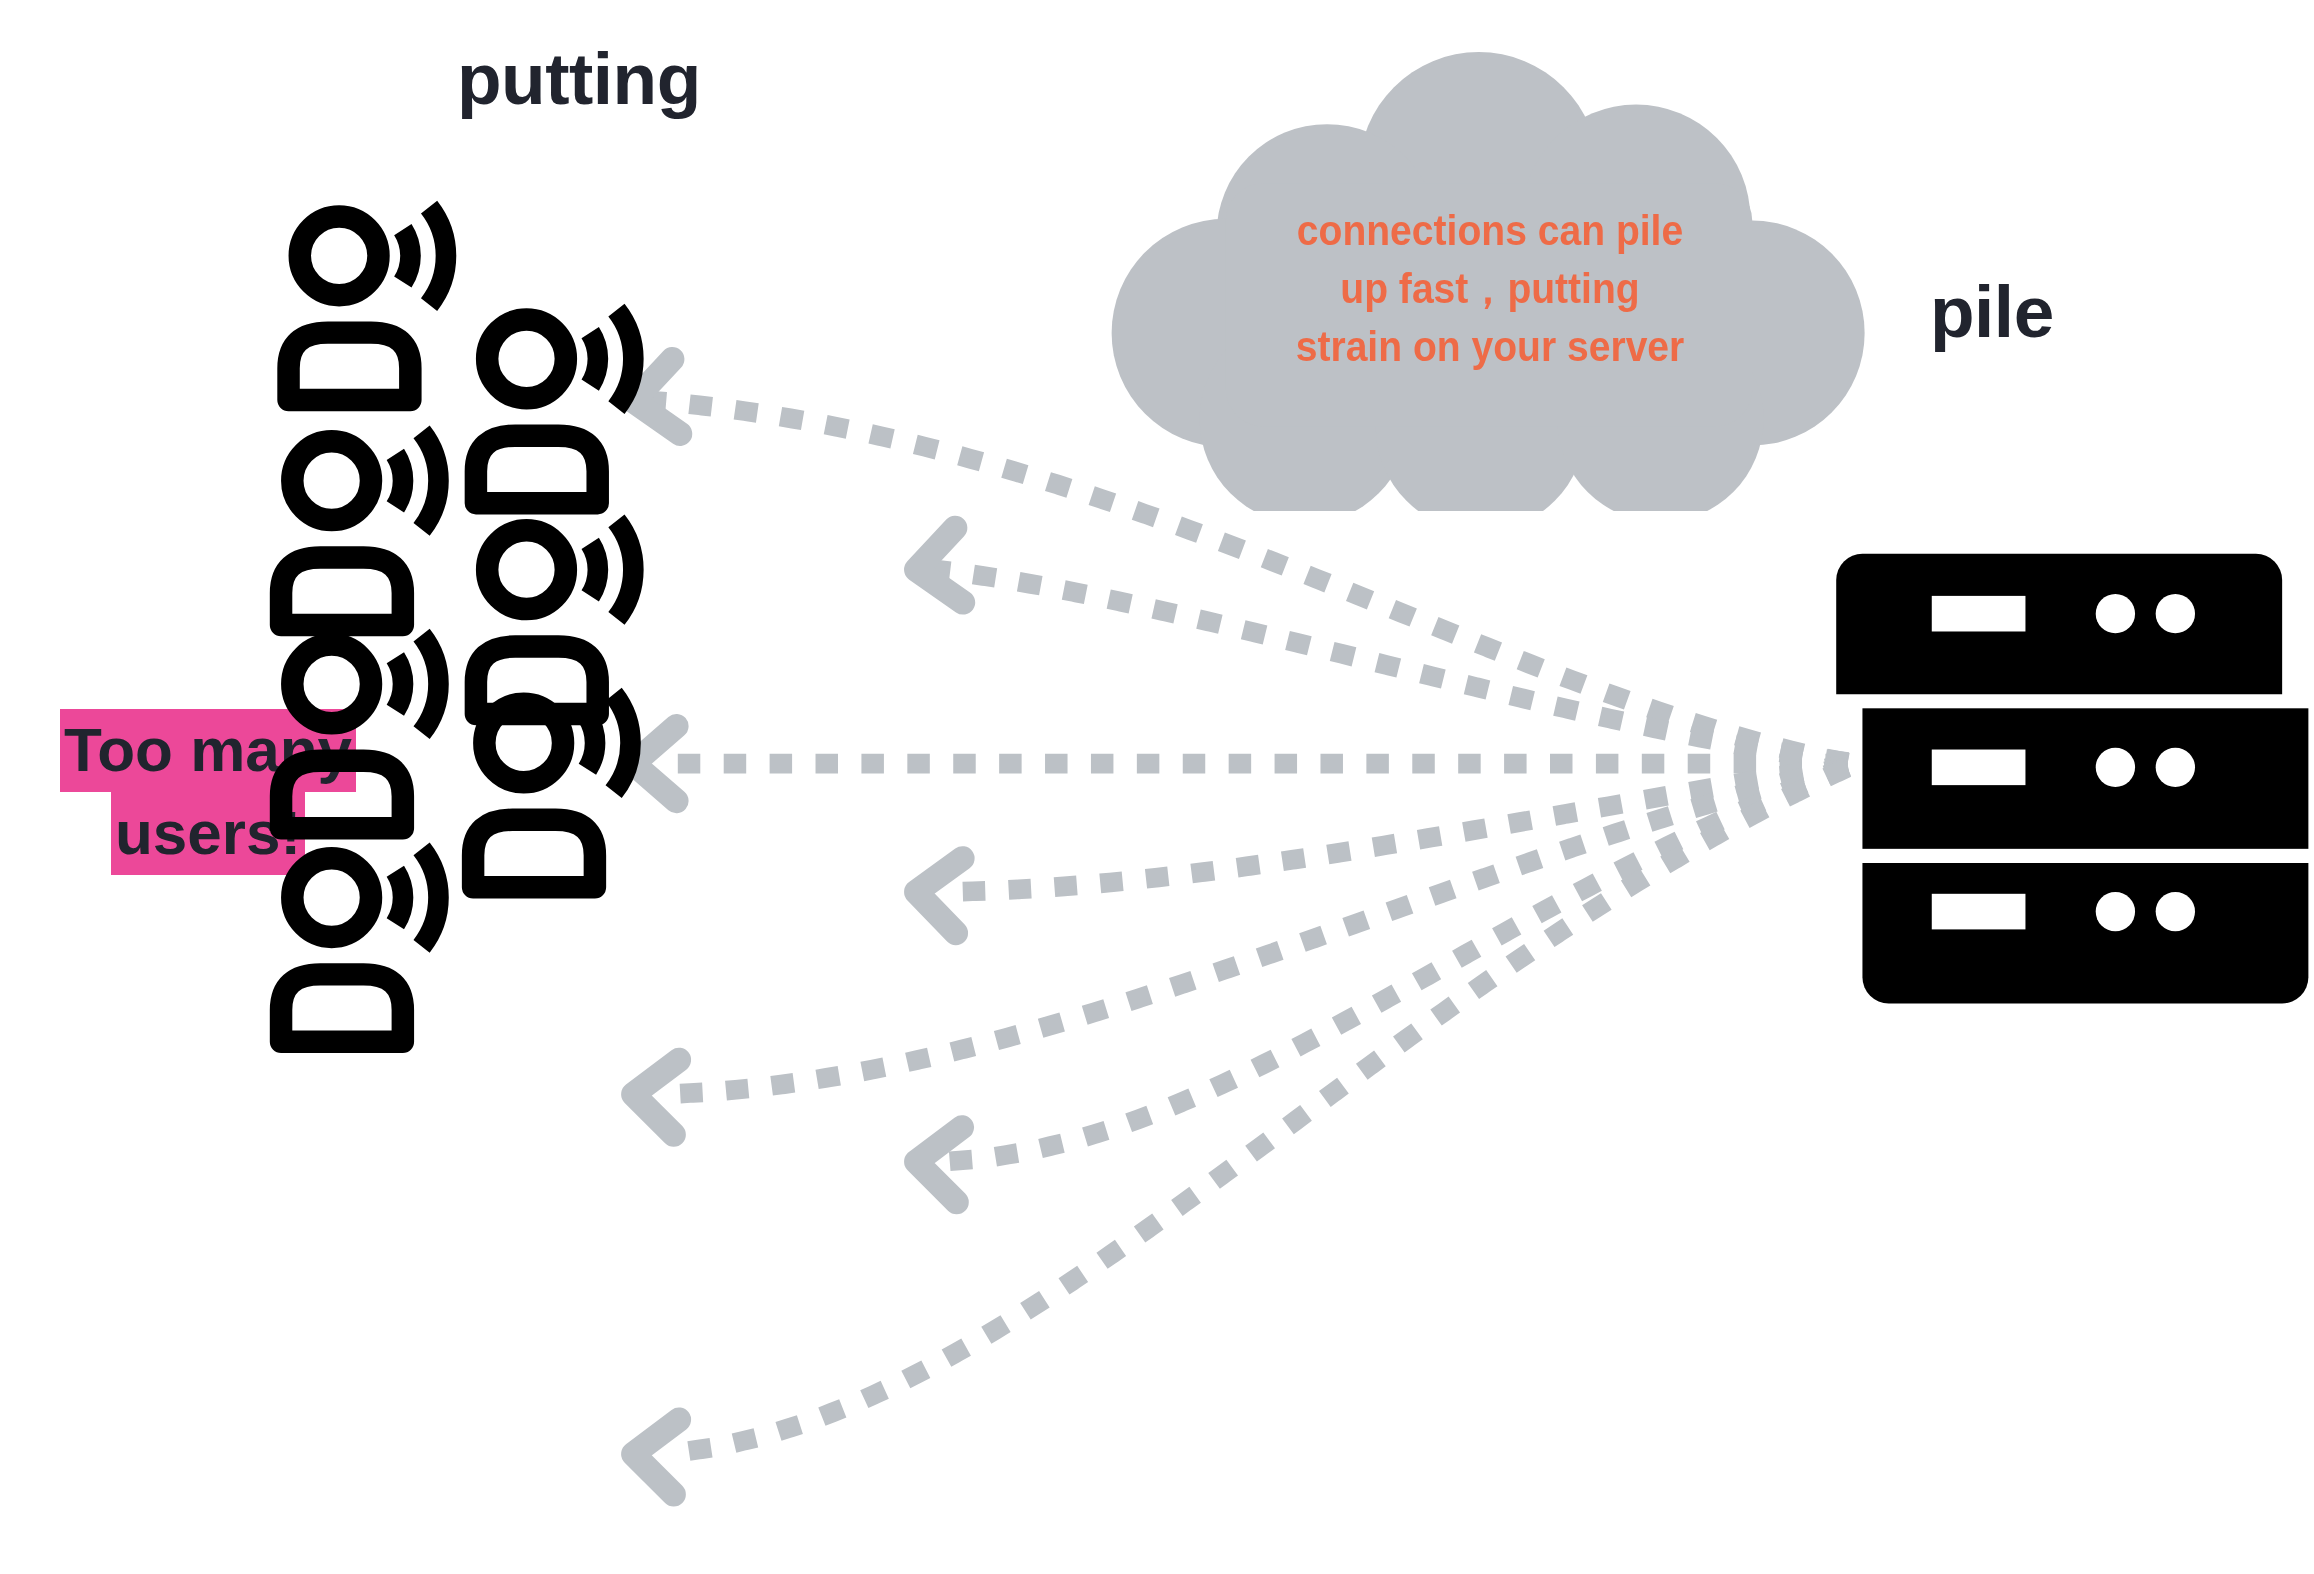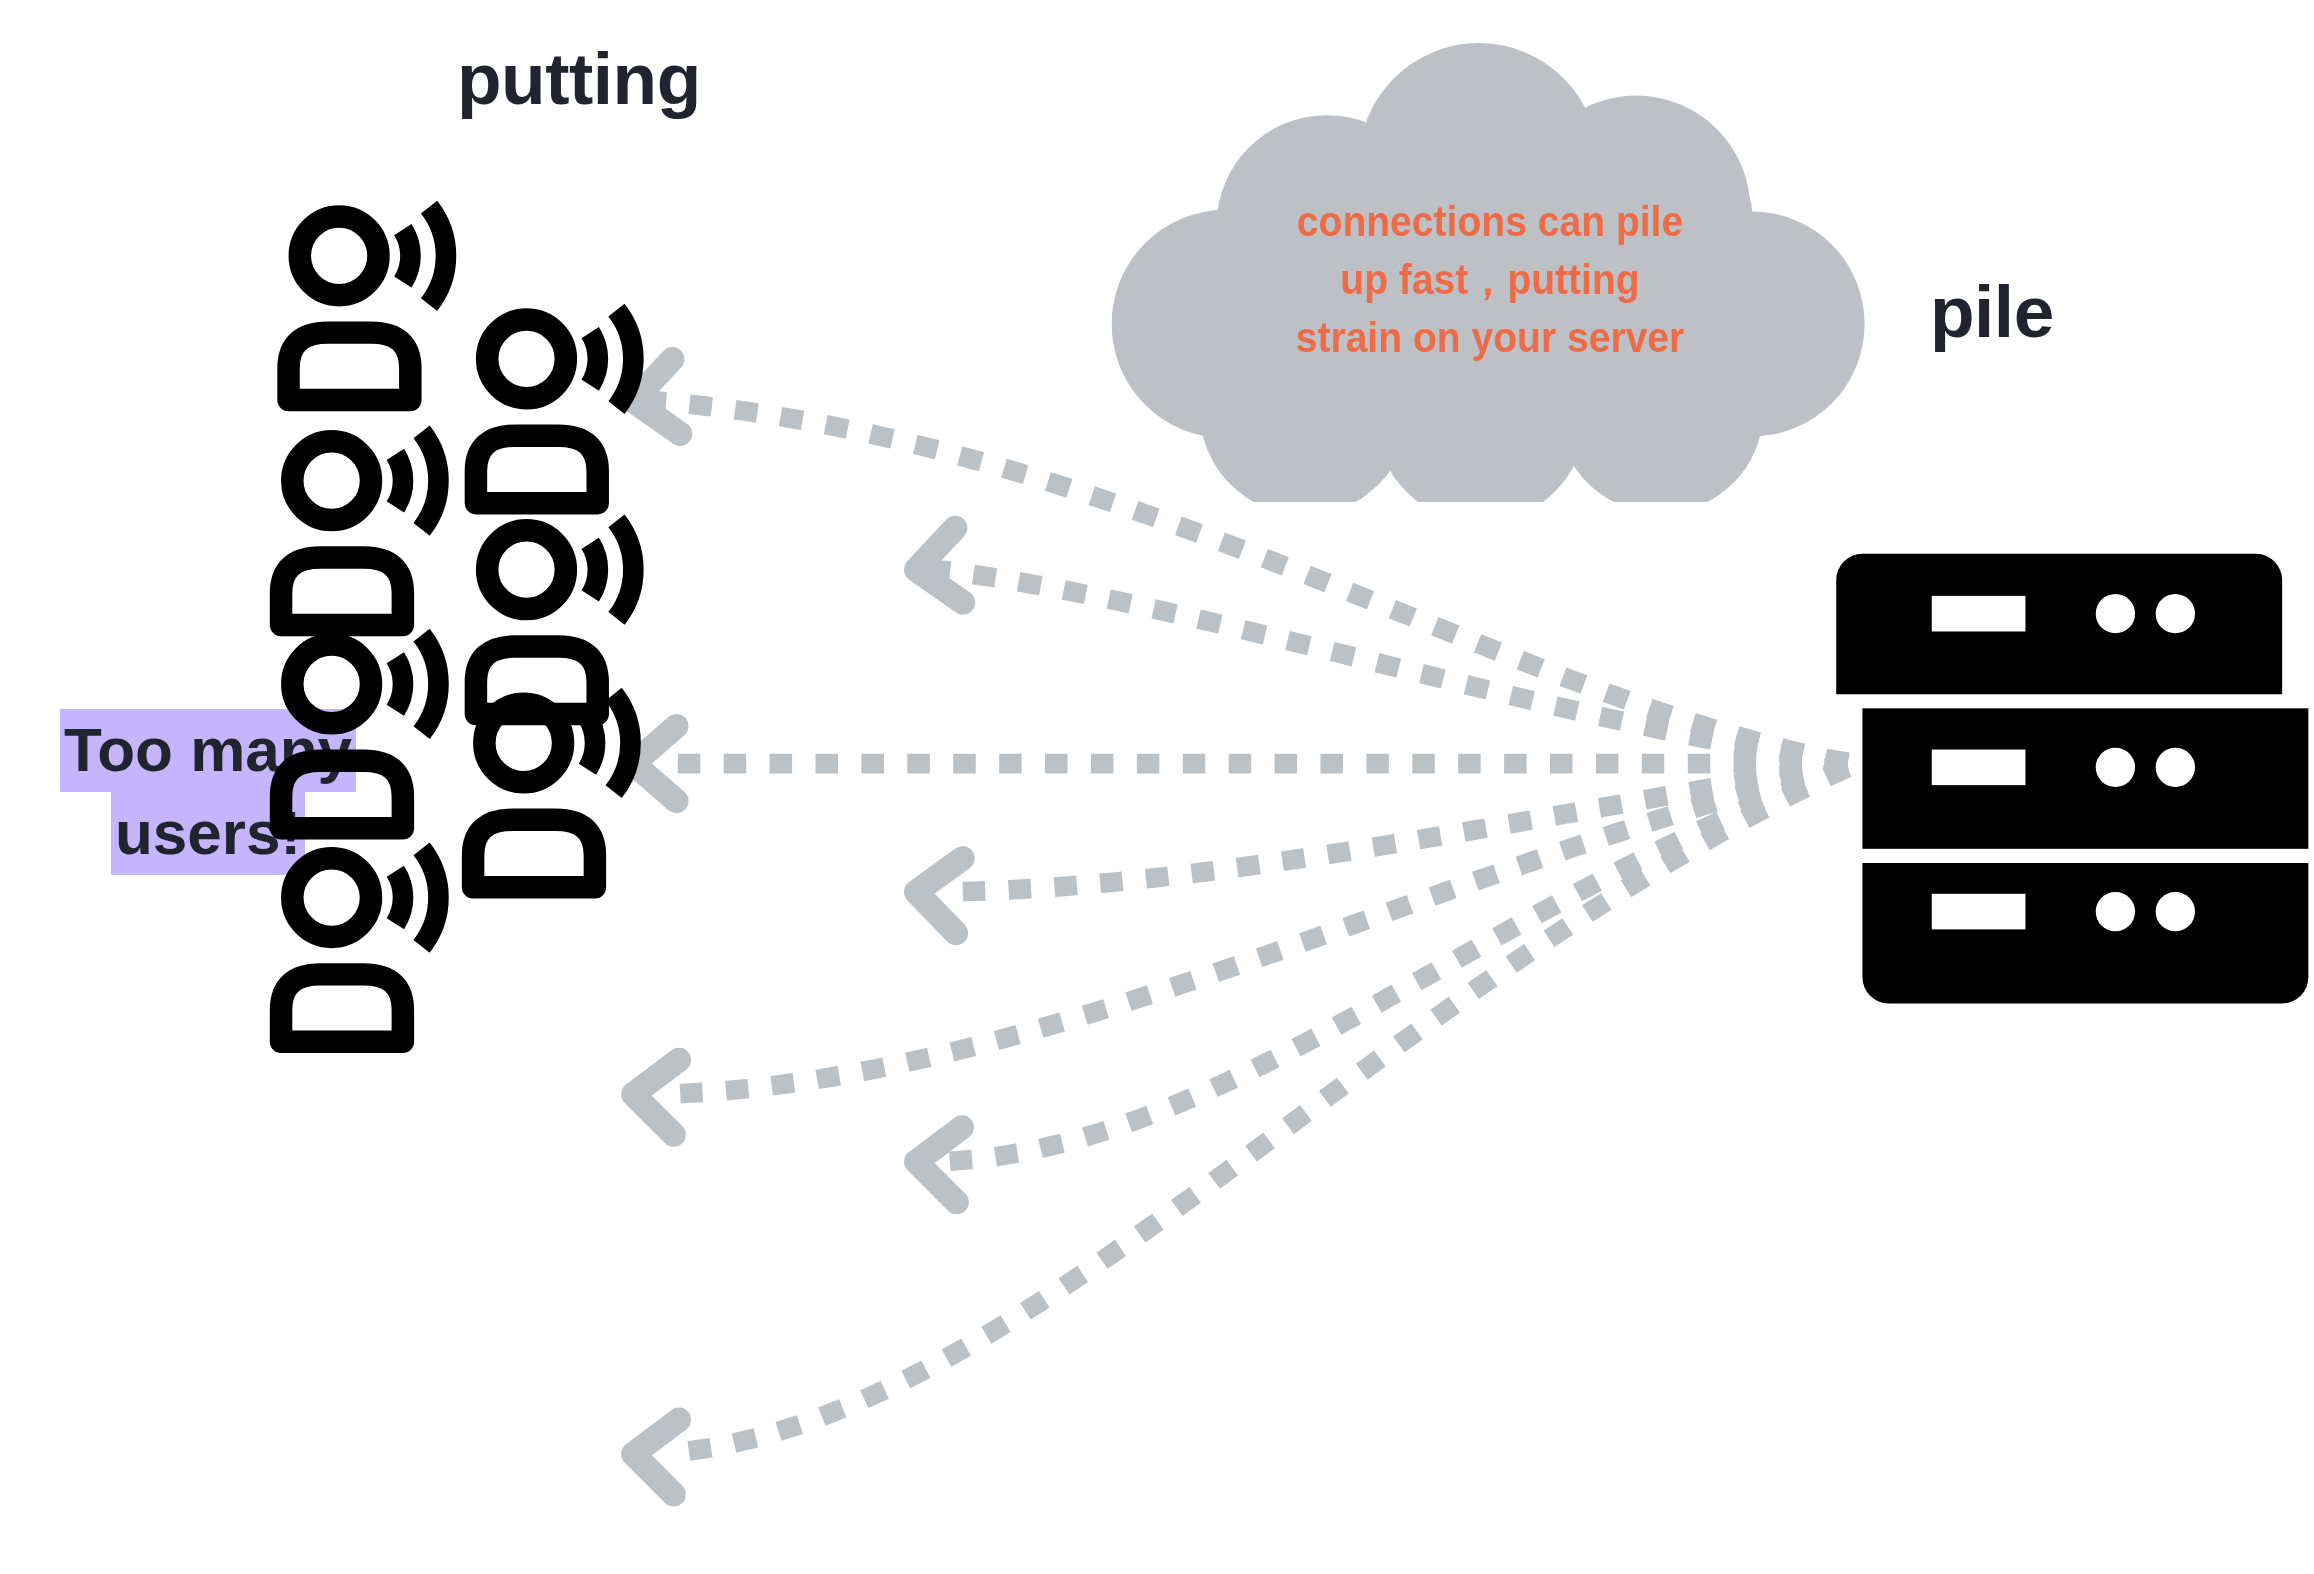--- a/index.html
+++ b/index.html
@@ -43,33 +43,33 @@
     left: 44px;
     top: 710px;
     width: 328px;
     text-align: center;
     font-weight: bold;
     font-size: 62px;
     line-height: 1.28;
     color: #21242E;
   }
   #too-many-users .hl {
-    background: #c4b5fd;
+    background: #ec4899;
     box-decoration-break: clone;
     -webkit-box-decoration-break: clone;
     padding: 5.6px 3.7px 7.5px 3.7px;
     white-space: nowrap;
   }
   #too-many-users .l1 { display: block; }
   #too-many-users .l2 { display: block; margin-top: 3.7px; }
 
   
   #cloud-wrap {
     left: 1106px;
-    top: 43px;
+    top: 52px;
     width: 768px;
     height: 459px;
   }
   #cloud-wrap svg { display: block; }
   #cloud-text {
     position: absolute;
     left: 0;
     top: 150px;
     width: 768px;
     text-align: center;

